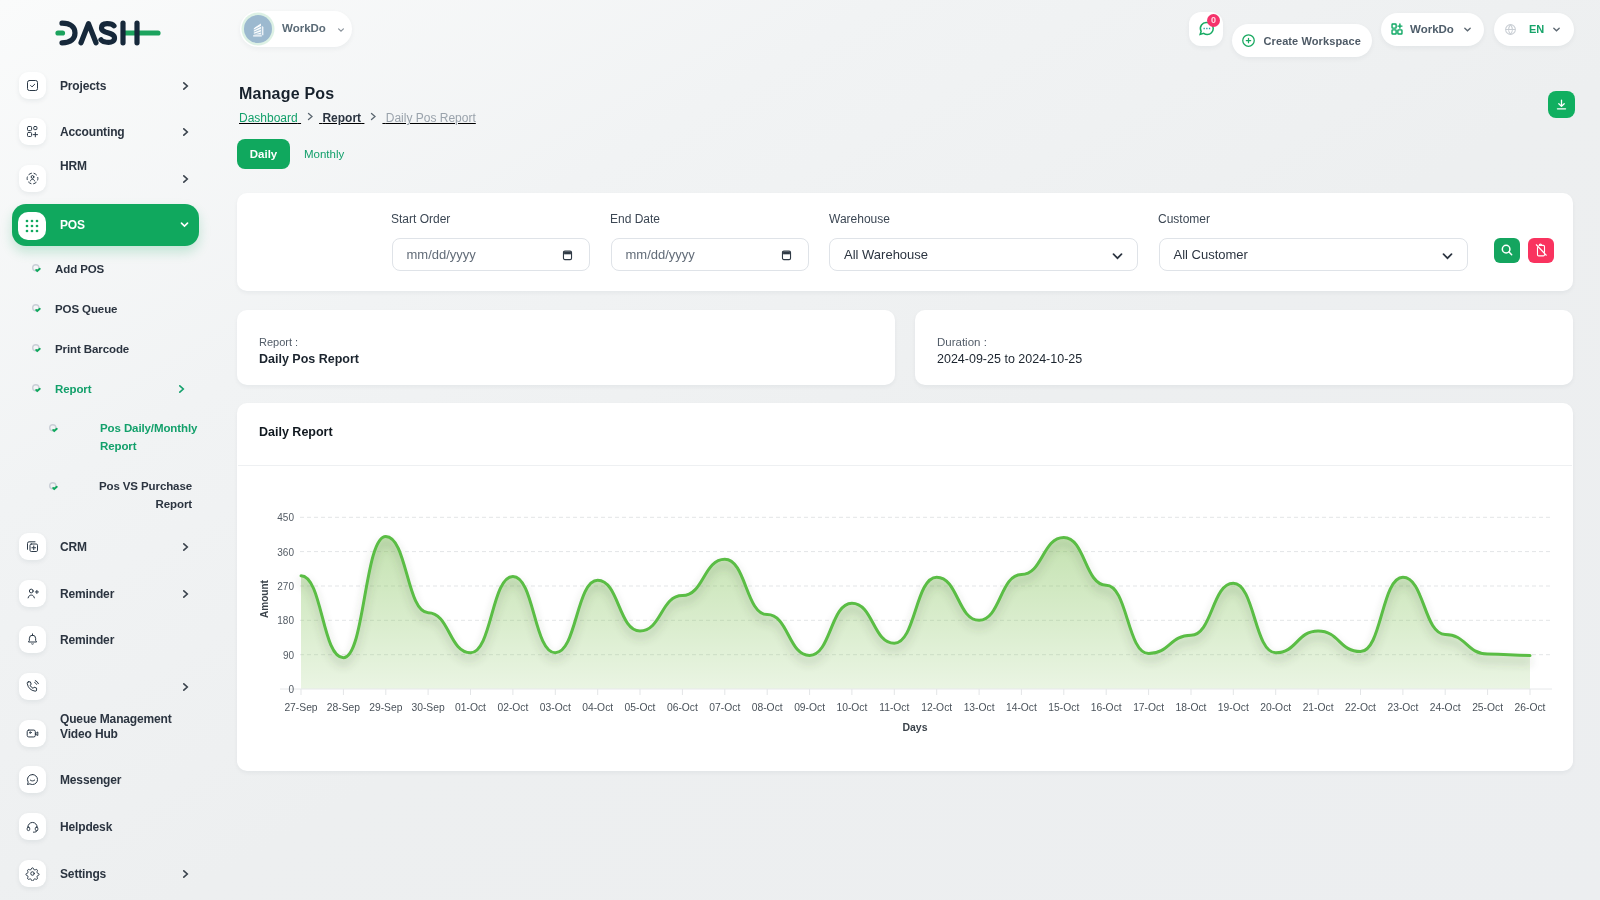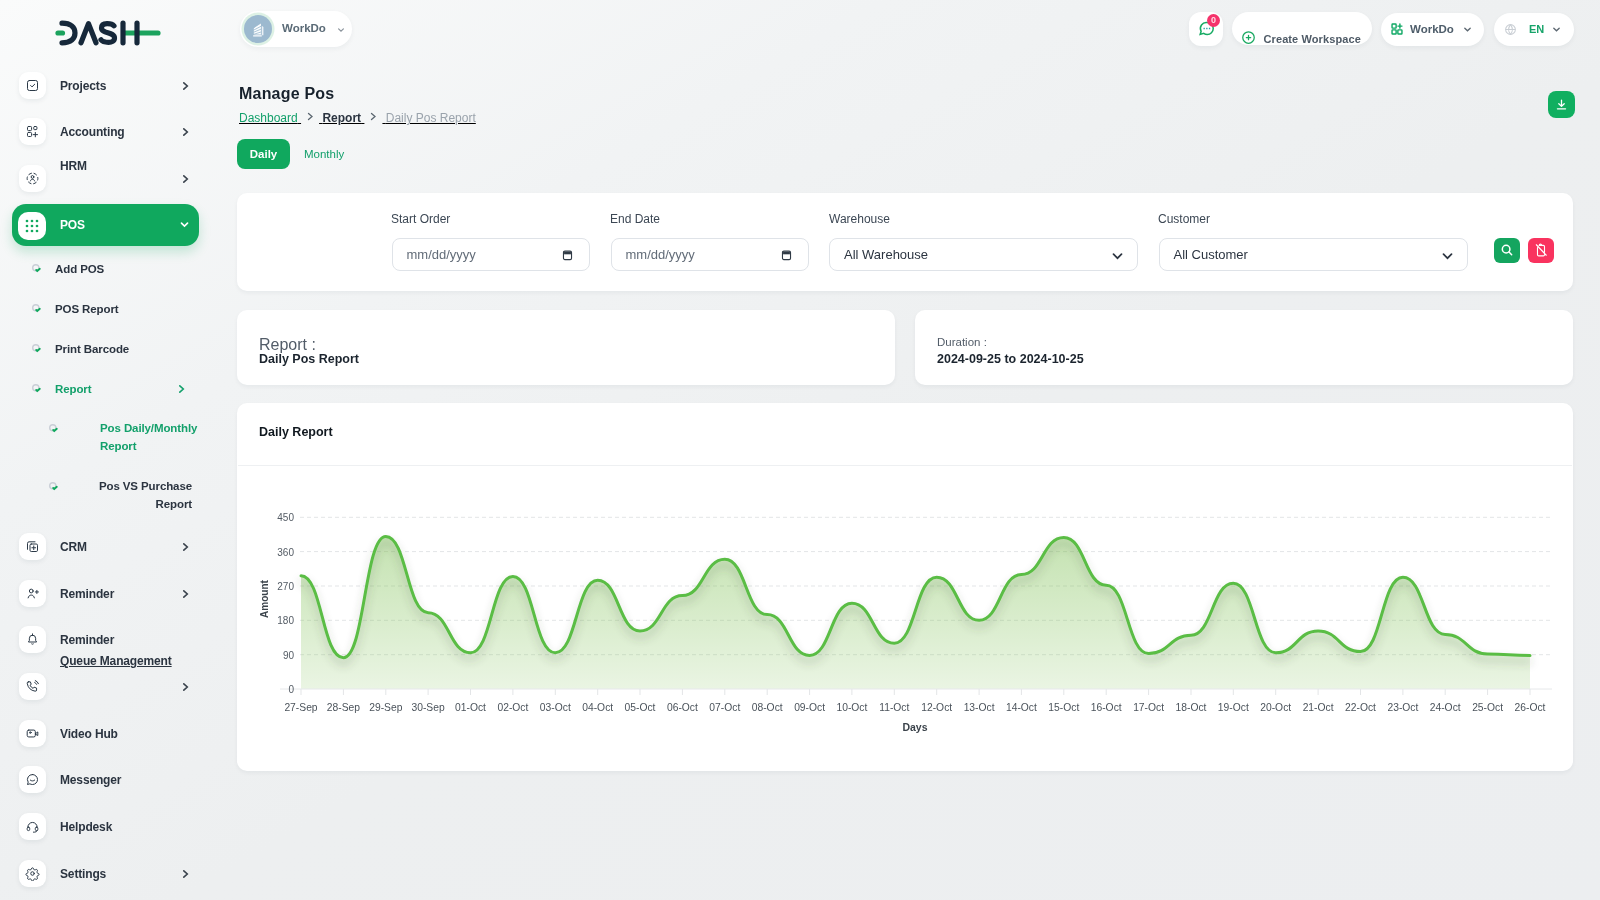--- a/index.html
+++ b/index.html
@@ -88,21 +88,21 @@
     </svg>
 <svg class="chev" style="left:31px;top:263px;" width="11" height="11" viewBox="0 0 11 11" fill="none">
       <circle cx="4.8" cy="4.8" r="3.1" stroke="#c9ced6" stroke-width="1.4"></circle>
       <path d="M5.2 7 L6.3 8 L8.8 5.8" stroke="#10a85e" stroke-width="1.9" stroke-linecap="round"></path>
     </svg>
 <div class="sub-t" style="top:260px;color:#2b3440;">Add POS</div>
 <svg class="chev" style="left:31px;top:303px;" width="11" height="11" viewBox="0 0 11 11" fill="none">
       <circle cx="4.8" cy="4.8" r="3.1" stroke="#c9ced6" stroke-width="1.4"></circle>
       <path d="M5.2 7 L6.3 8 L8.8 5.8" stroke="#10a85e" stroke-width="1.9" stroke-linecap="round"></path>
     </svg>
-<div class="sub-t" style="top:300px;color:#2b3440;">POS Report</div>
+<div class="sub-t" style="top:300px;color:#2b3440;">POS Queue</div>
 <svg class="chev" style="left:31px;top:343px;" width="11" height="11" viewBox="0 0 11 11" fill="none">
       <circle cx="4.8" cy="4.8" r="3.1" stroke="#c9ced6" stroke-width="1.4"></circle>
       <path d="M5.2 7 L6.3 8 L8.8 5.8" stroke="#10a85e" stroke-width="1.9" stroke-linecap="round"></path>
     </svg>
 <div class="sub-t" style="top:340px;color:#2b3440;">Print Barcode</div>
 <svg class="chev" style="left:31px;top:383px;" width="11" height="11" viewBox="0 0 11 11" fill="none">
       <circle cx="4.8" cy="4.8" r="3.1" stroke="#c9ced6" stroke-width="1.4"></circle>
       <path d="M5.2 7 L6.3 8 L8.8 5.8" stroke="#10a85e" stroke-width="1.9" stroke-linecap="round"></path>
     </svg>
 <div class="sub-t" style="top:380px;color:#13a06b;">Report</div>
@@ -144,21 +144,21 @@
         <path d="M12 5a5 5 0 0 1 5 5v3.5l1.5 2.5H5.5L7 13.5V10a5 5 0 0 1 5-5zM10.5 19a1.8 1.8 0 0 0 3 0M12 3v2"></path>
       </svg>
     </div>
 <div class="nav-t" style="top:626.5px;">Reminder</div>
 <div class="icbox" style="left:19px;top:673px;">
       <svg width="15" height="15" viewBox="0 0 24 24" fill="none" stroke="#2b3947" stroke-width="1.6" stroke-linecap="round" stroke-linejoin="round">
         <path d="M5.5 4.5h3l1.5 4-2 1.5a11 11 0 0 0 5 5l1.5-2 4 1.5v3a2 2 0 0 1-2.2 2A15.5 15.5 0 0 1 3.5 6.7a2 2 0 0 1 2-2.2z"></path>
         <path d="M15.5 5.5a5.5 5.5 0 0 1 3 3M16.5 2.5a8.5 8.5 0 0 1 5 5"></path>
       </svg>
     </div>
-<div class="nav-t" style="top:648px;text-decoration:underline;">Queue Management</div>
+<div class="nav-t" style="top:706px;">Queue Management</div>
 <svg class="chev" style="left:181px;top:682px;" width="9" height="10" viewBox="0 0 9 10" fill="none" stroke="#39424c" stroke-width="1.6" stroke-linecap="round">
       <path d="M2.8 1.8 L6.3 5 L2.8 8.2"></path>
     </svg>
 <div class="icbox" style="left:19px;top:720px;">
       <svg width="15" height="15" viewBox="0 0 24 24" fill="none" stroke="#2b3947" stroke-width="1.6" stroke-linecap="round" stroke-linejoin="round">
         <rect x="3.5" y="6.5" width="13" height="11" rx="2.5"></rect>
         <path d="M16.5 12.5l4-3v5z"></path>
         <circle cx="8.5" cy="10.5" r="1.3"></circle>
       </svg>
     </div>
@@ -211,21 +211,21 @@
         <path d="M13 4.5a7.5 7.5 0 0 1 7.5 7.5 7.5 7.5 0 0 1-7.5 7.5c-1.6 0-3.2-.5-4.5-1.4L4 19.5l1.2-4a7.5 7.5 0 0 1 7.8-11z"></path>
         <g fill="#2aa5a0" stroke="none">
           <rect x="8.2" y="11" width="1.7" height="2" rx=".3"></rect>
           <rect x="11.6" y="11" width="1.7" height="2" rx=".3"></rect>
           <rect x="15" y="11" width="1.7" height="2" rx=".3"></rect>
         </g>
       </svg>
   <span style="position:absolute;left:18px;top:2.5px;width:13px;height:13px;background:#f5336b;border-radius:50%;color:#ffd9e2;font-size:9px;font-weight:700;text-align:center;line-height:13px;">0</span>
 </div>
 
-<div class="pill" style="left:1232px;top:12px;width:140px;height:33px;border-radius:16.5px;align-items:flex-end;">
+<div class="pill" style="left:1232px;top:24px;width:140px;height:33px;border-radius:16.5px;">
   <svg style="margin-left:8.5px;" width="15" height="15" viewBox="0 0 24 24" fill="none" stroke="#17a85f" stroke-width="2" stroke-linecap="round">
         <circle cx="12" cy="12" r="9.2"></circle>
         <path d="M12 8.5v7M8.5 12h7"></path>
       </svg>
   <span style="margin-left:8px;font-size:11px;font-weight:700;color:#4e5a66;white-space:nowrap;letter-spacing:.1px;">Create Workspace</span>
 </div>
 
 <div class="pill" style="left:1381px;top:12.5px;width:103px;height:33px;border-radius:16.5px;">
   <svg style="margin-left:9px;" width="14" height="14" viewBox="0 0 24 24" fill="none" stroke="#0fa864" stroke-width="2.4" stroke-linecap="round" stroke-linejoin="round">
         <rect x="3.5" y="3.5" width="7" height="7" rx="1"></rect>
@@ -310,24 +310,24 @@
 </div>
 <div class="abs" style="left:1528px;top:237.5px;width:26px;height:25px;background:#f9335f;border-radius:6px;display:flex;align-items:center;justify-content:center;">
   <svg width="14" height="14" viewBox="0 0 24 24" fill="none" stroke="#fff" stroke-width="1.9" stroke-linecap="round" stroke-linejoin="round">
         <path d="M9 4h7a2 2 0 0 1 2 2v10M18 20a2 2 0 0 1-2 2H8a2 2 0 0 1-2-2V8"></path>
         <path d="M9 4a2 2 0 1 1 4 0M4 3l17 18"></path>
       </svg>
 </div>
 
 <div class="card" style="left:237px;top:310px;width:658px;height:75px;"></div>
 <div class="card" style="left:915px;top:310px;width:658px;height:75px;"></div>
-<div class="abs" style="left:259px;top:336px;font-size:16px;color:#525c68;text-align:center;">Report :</div>
+<div class="abs" style="left:259px;top:336px;font-size:11px;color:#525c68;text-align:center;">Report :</div>
 <div class="abs" style="left:259px;top:351.5px;font-size:12.5px;font-weight:700;color:#1b242e;">Daily Pos Report</div>
 <div class="abs" style="left:937px;top:336px;font-size:11.5px;color:#525c68;">Duration :</div>
-<div class="abs" style="left:937px;top:351.5px;font-size:12.5px;font-weight:700;color:#1b242e;">2024-09-25 to 2024-10-25</div>
+<div class="abs" style="left:937px;top:351.5px;font-size:12.5px;font-weight:400;color:#1b242e;">2024-09-25 to 2024-10-25</div>
 
 <div class="card" style="left:237px;top:403px;width:1336px;height:368px;"></div>
 <div class="abs" style="left:259px;top:425px;font-size:12.5px;font-weight:700;color:#10181f;">Daily Report</div>
 <div class="abs" style="left:238px;top:465px;width:1334px;height:1px;background:#eef0f2;"></div>
 
 <svg class="abs" style="left:237px;top:466px;" width="1336" height="300" viewBox="237 466 1336 300">
 <defs>
 <linearGradient id="ag" x1="0" y1="520" x2="0" y2="689" gradientUnits="userSpaceOnUse">
 <stop offset="0" stop-color="#7cbf51" stop-opacity="0.48"></stop>
 <stop offset="1" stop-color="#7cbf51" stop-opacity="0.16"></stop>

